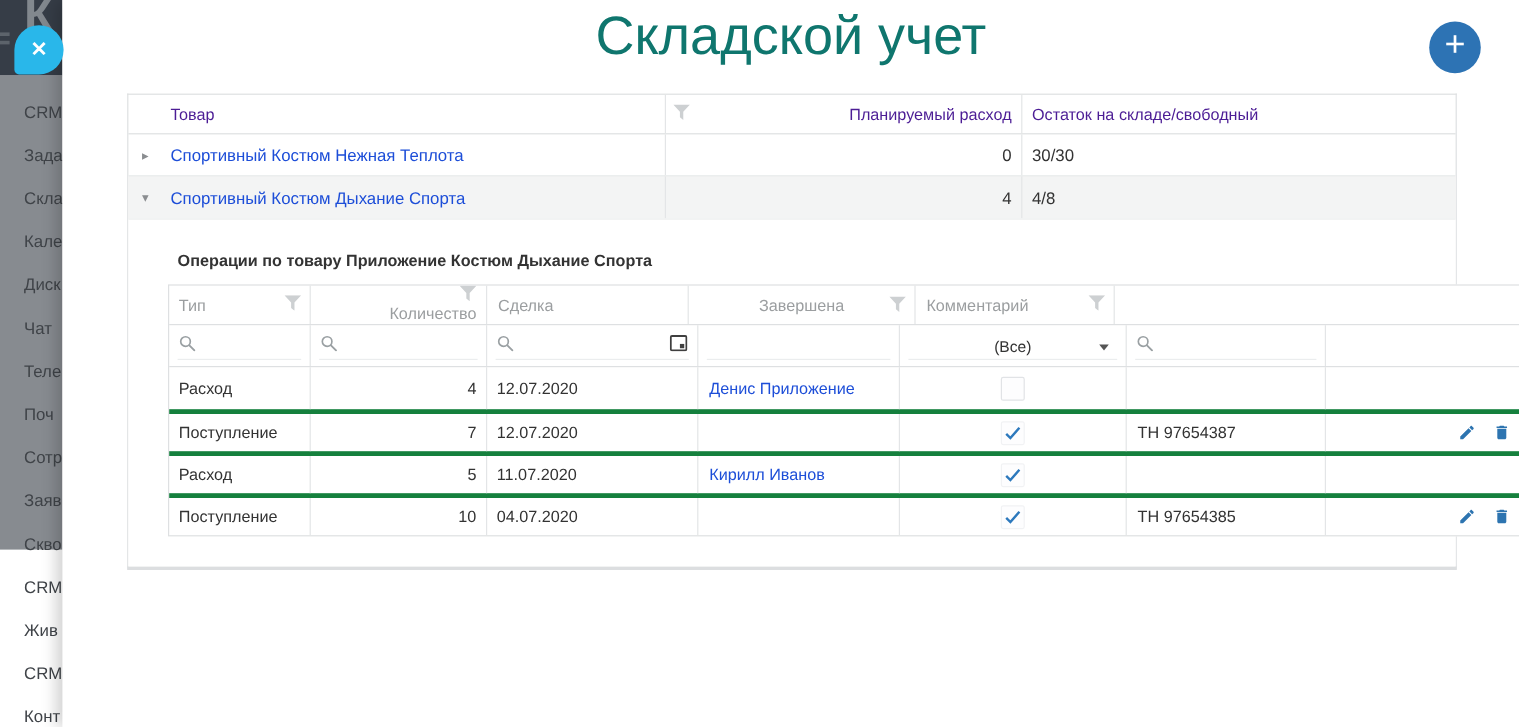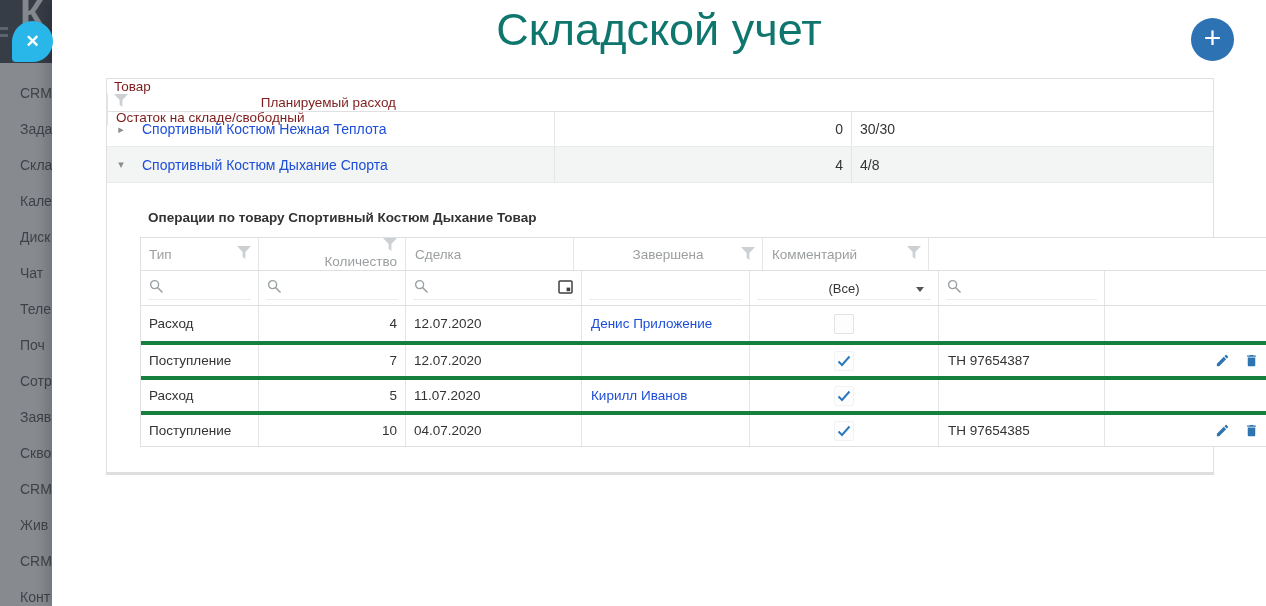--- a/index.html
+++ b/index.html
@@ -8,40 +8,40 @@
     font-family:"Liberation Sans","DejaVu Sans",sans-serif;
     background:#ffffff;
   }
   *{box-sizing:border-box;}
 
   
   .underlay-top{position:absolute;left:0;top:0;width:52px;height:63px;background:#363d47;z-index:1;}
   .hamburger{position:absolute;left:0;top:27px;z-index:2;}
   .hamburger i{display:block;width:8px;height:3px;background:#5c636b;margin-bottom:4px;}
   .brand-letter{position:absolute;left:20px;top:-7px;font-size:40px;font-weight:bold;color:#82888e;line-height:1;z-index:1;}
-  .underlay-menu{position:absolute;left:0;top:63px;width:52px;height:543px;background:#878b90;padding-top:12px;z-index:1;}
+  .underlay-menu{position:absolute;left:0;top:63px;width:52px;height:395px;background:#878b90;padding-top:12px;z-index:1;}
   .menu-item{height:36px;line-height:36px;padding-left:20px;font-size:14px;color:#3f4348;white-space:nowrap;overflow:hidden;cursor:pointer;}
 
   
   .panel{position:absolute;left:52px;top:0;width:1214px;height:606px;background:#fff;
          box-shadow:-5px 0 12px rgba(0,0,0,.18);z-index:2;}
   .close-btn{position:absolute;left:12px;top:21px;width:41px;height:41px;background:#29b7ea;
              border-radius:21px 21px 21px 4px;z-index:6;display:flex;align-items:center;justify-content:center;
              color:#fff;font-size:17px;font-weight:bold;cursor:pointer;border:none;}
   .page-title{position:absolute;left:52px;right:0;top:4px;margin:0;text-align:center;
               font-size:45px;font-weight:300;color:#0f766e;z-index:3;}
   .add-btn{position:absolute;left:1191px;top:18px;width:43px;height:43px;border-radius:50%;
            background:#2d73b4;z-index:4;display:flex;align-items:center;justify-content:center;border:none;cursor:pointer;}
   .add-btn span{color:#fff;font-size:30px;font-weight:300;line-height:1;margin-top:-3px;}
 
   
   .grid{position:absolute;left:106px;top:78px;width:1108px;z-index:3;background:#fff;
         border:1px solid #dee0e2;border-bottom:3px solid #dcdee0;}
   .g-row{display:flex;width:100%;}
-  .g-head{height:33px;border-bottom:1px solid #dee0e2;color:#7f1d1d;font-size:13.5px;flex-direction:column;}
+  .g-head{height:33px;border-bottom:1px solid #dee0e2;color:#4c1d95;font-size:13.5px;}
   .g-data{height:34px;font-size:14px;color:#333;}
   .g-data.expanded{height:36px;background:#f3f4f4;border-top:1px solid #e9ebec;}
   .c-arrow{width:28px;display:flex;align-items:center;justify-content:center;color:#8a8d90;font-size:11px;cursor:pointer;}
   .c-name{width:419px;display:flex;align-items:center;padding-left:7px;}
   .c-plan{width:297px;border-left:1px solid #e3e5e7;display:flex;align-items:center;justify-content:flex-end;padding:0 8px 0 6px;}
   .c-plan.h{justify-content:space-between;}
   .c-stock{flex:1;border-left:1px solid #e3e5e7;display:flex;align-items:center;padding-left:8px;}
   .lnk{color:#1d4ed8;text-decoration:none;cursor:pointer;}
 
   .g-detail{position:relative;height:290px;border-top:1px solid #e9ebec;background:#fff;}
@@ -172,21 +172,21 @@
       </div>
     <div class="c-plan">
         <span>4</span>
       </div>
     <div class="c-stock">
         <span>4/8</span>
       </div>
   </div>
 
   <div class="g-detail">
-    <div class="detail-title">Операции по товару Спортивный Костюм Дыхание Товар</div>
+    <div class="detail-title">Операции по товару Приложение Костюм Дыхание Спорта</div>
 
     <div class="sub">
 
       <div class="s-row s-head">
         <div class="sc1">
           <span>Тип</span>
           <span>
             <svg width="14" height="13" viewBox="0 0 13 12">
                 <path d="M0 0h13L7.8 5.6V12L5.2 9.9V5.6z" fill="#cdd0d2"></path>
               </svg>

